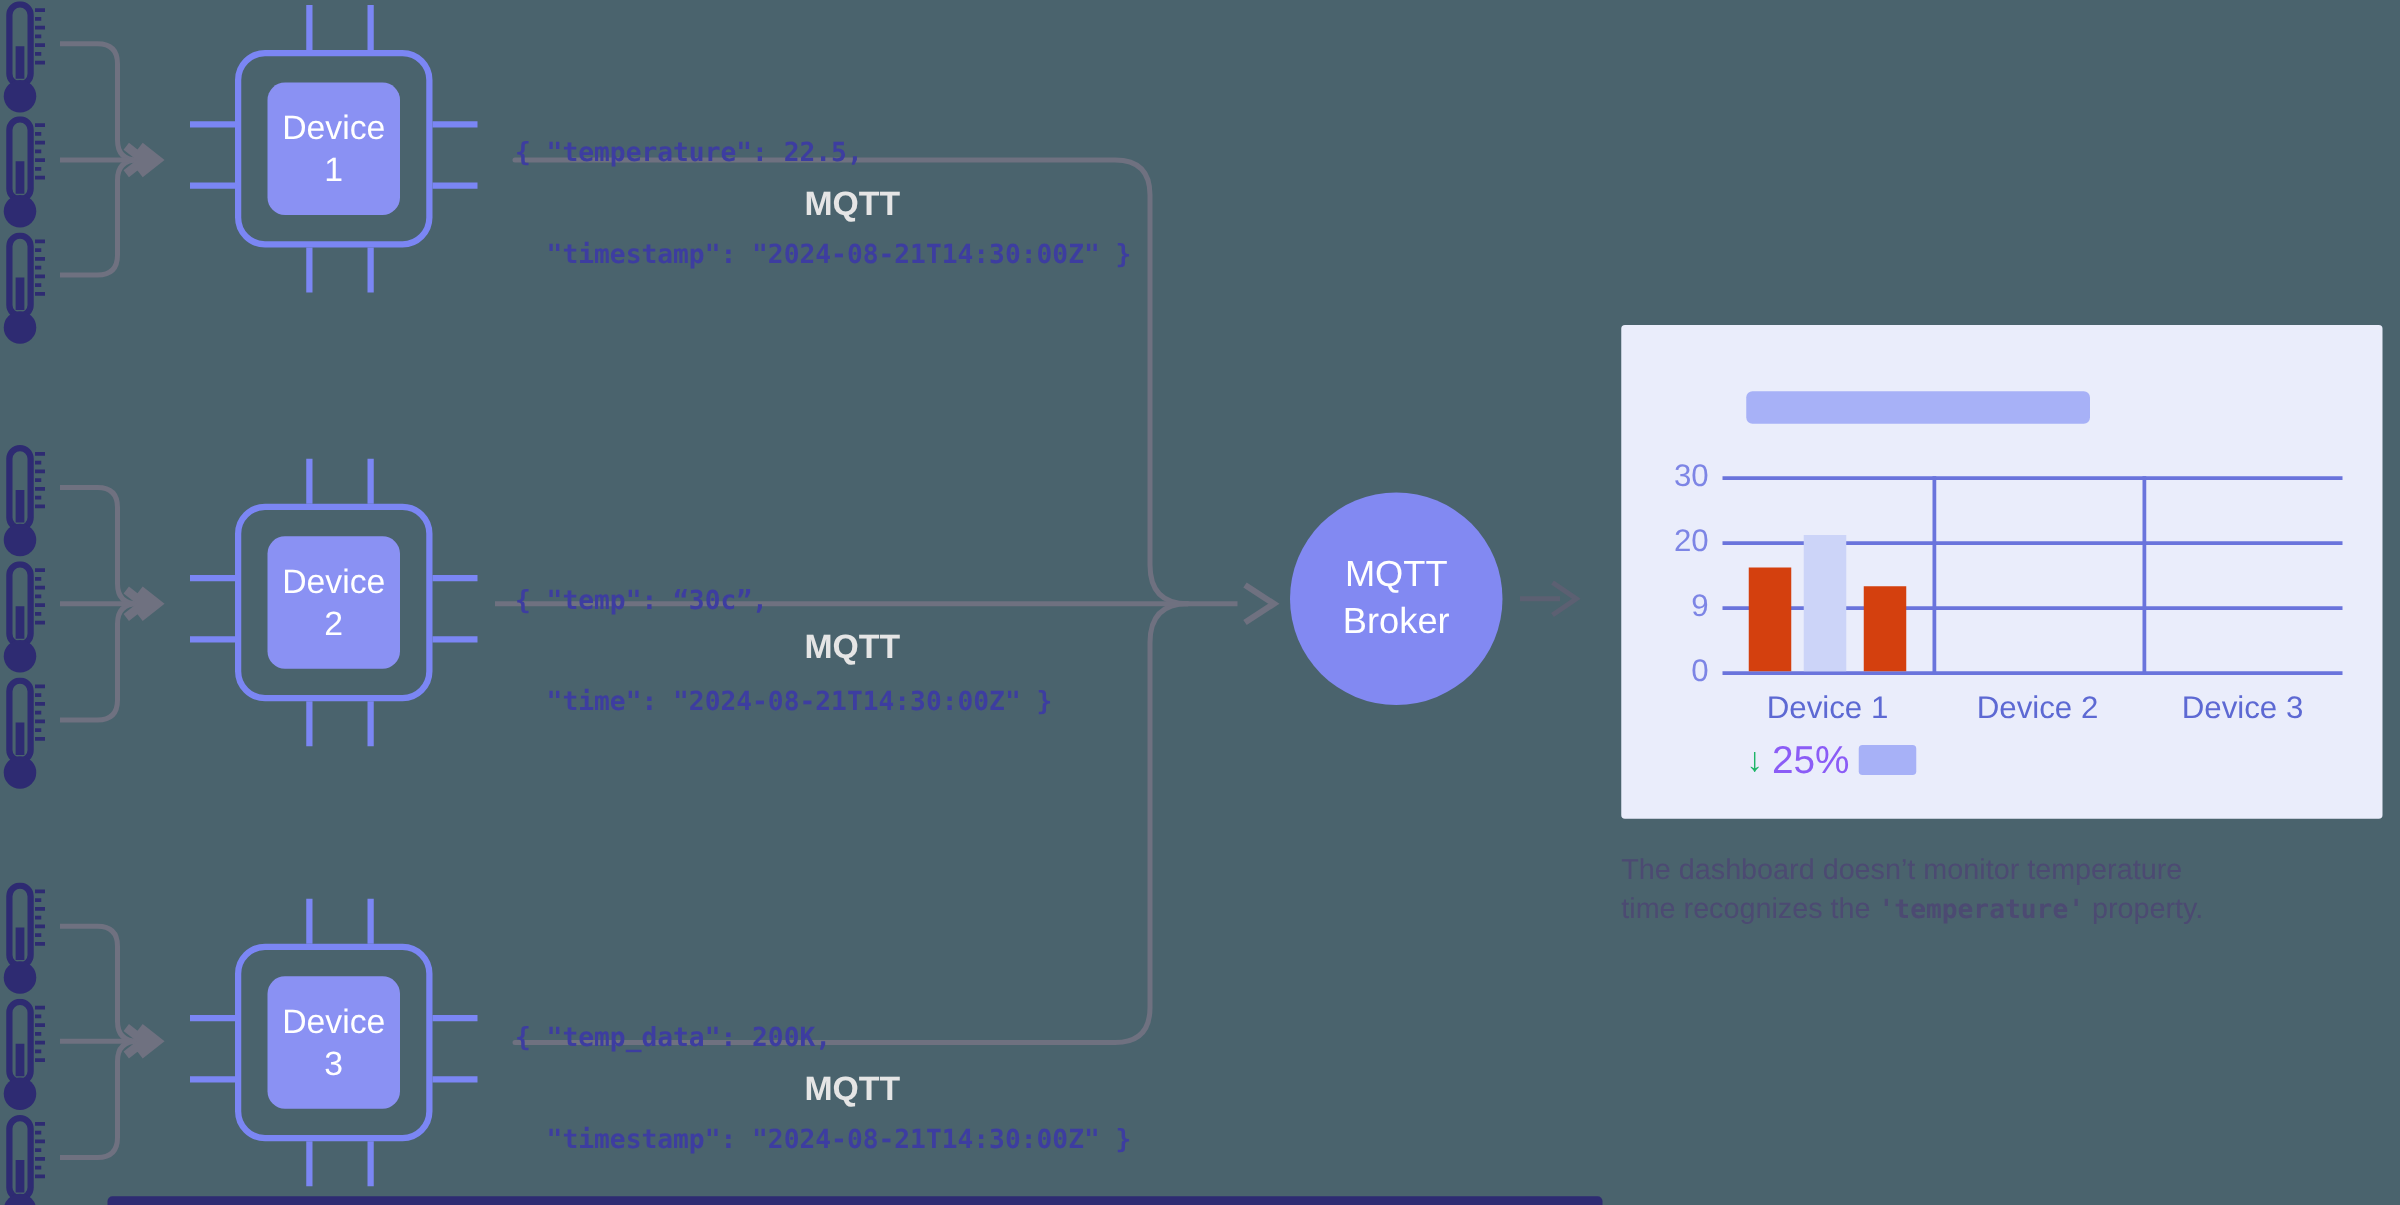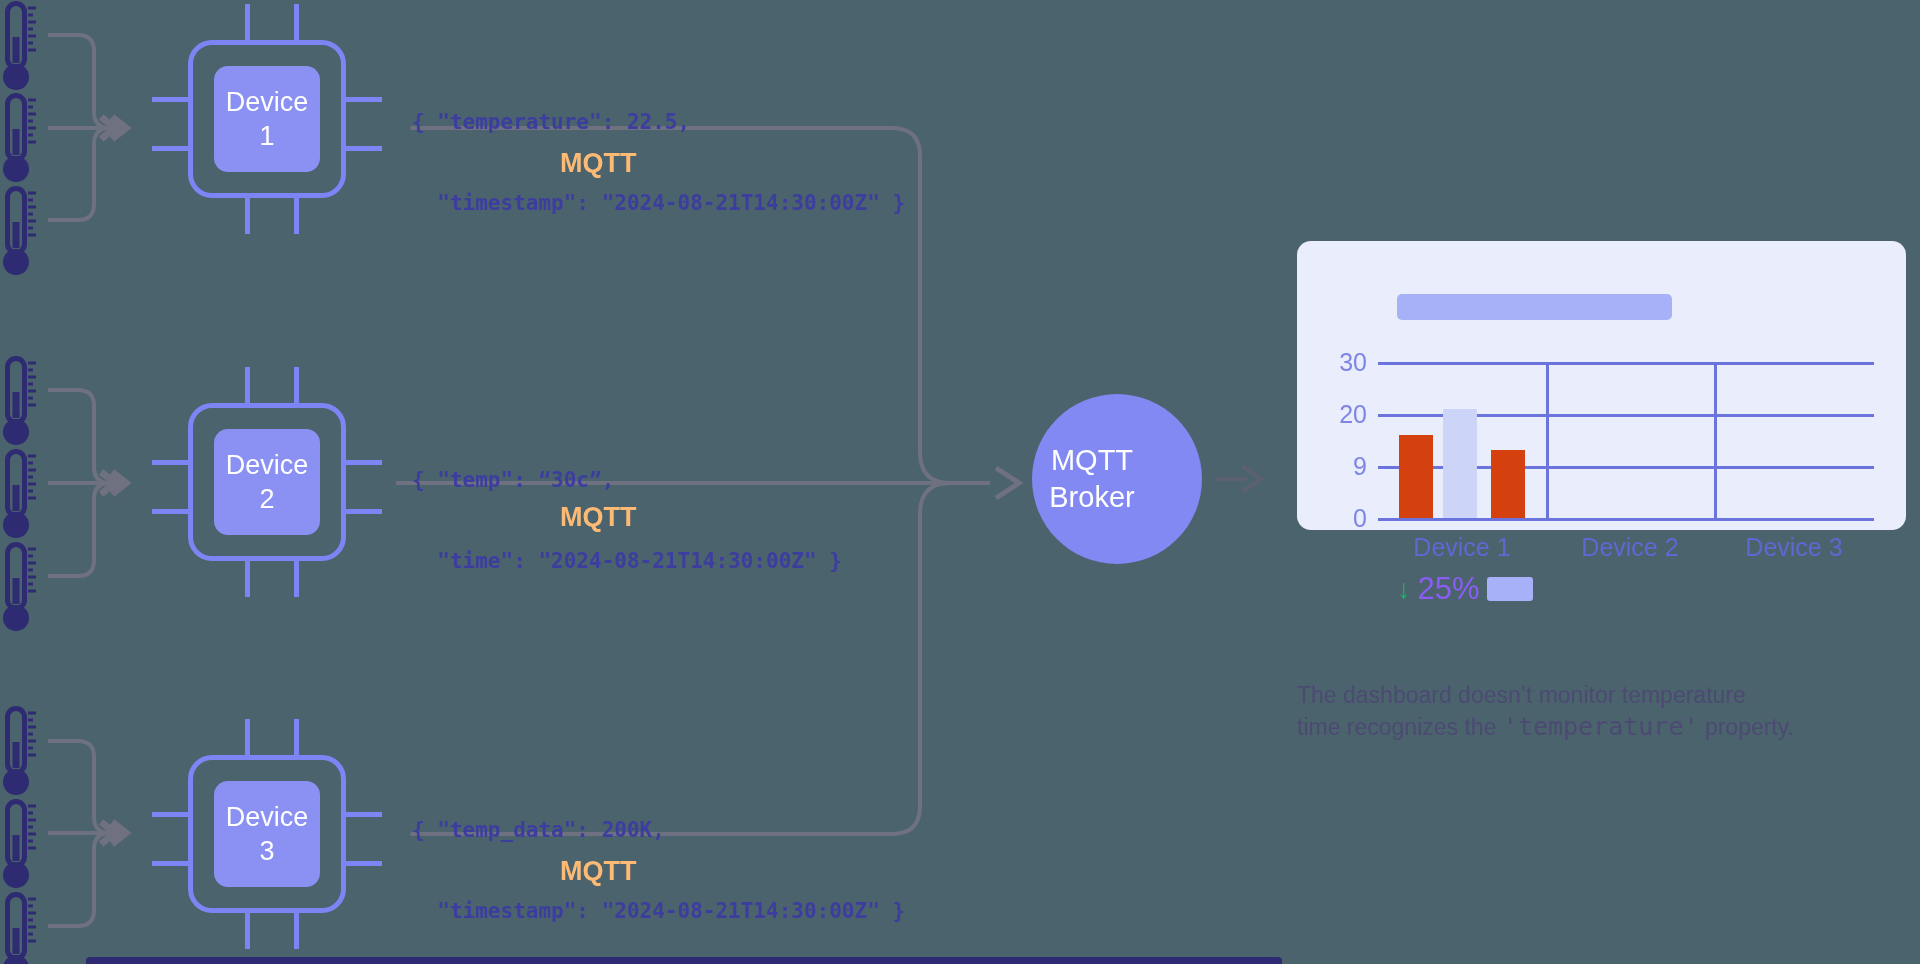--- a/index.html
+++ b/index.html
@@ -15,42 +15,42 @@
   .pin.h{width:36px;height:5px;}
   .pin.t{top:-41px;} .pin.b{bottom:-41px;}
   .pin.l{left:-41px;} .pin.r{right:-41px;}
   .pin.vx1{left:52px;} .pin.vx2{left:101px;}
   .pin.hy1{top:52px;} .pin.hy2{top:101px;}
 
   
   .payload{position:absolute;left:412px;color:#3d3da0;font-family:"DejaVu Sans Mono",monospace;font-weight:bold;font-size:21px;line-height:27px;white-space:pre;}
 
   
-  .mqtt{position:absolute;left:560px;width:160px;text-align:left;color:#fdba74;font-weight:bold;font-size:27px;}
-
-  
-  .broker{position:absolute;left:1032px;top:394px;width:170px;height:170px;border-radius:50%;background:#8289f2;display:flex;align-items:center;}
+  .mqtt{position:absolute;left:560px;width:160px;text-align:right;color:#e5e5e5;font-weight:bold;font-size:27px;}
+
+  
+  .broker{position:absolute;left:1032px;top:394px;width:170px;height:170px;border-radius:50%;background:#8289f2;display:flex;align-items:center;justify-content:center;}
   .broker-label{width:120px;text-align:center;color:#ffffff;font-size:29px;line-height:37px;}
 
   
-  .card{position:absolute;left:1297px;top:241px;width:609px;height:289px;background:#eaedfb;border-radius:14px;}
+  .card{position:absolute;left:1297px;top:260px;width:609px;height:395px;background:#eaedfb;border-radius:3px;}
   .title-ph{position:absolute;left:100px;top:53px;width:275px;height:26px;background:#a7b1f7;border-radius:5px;}
   .gridline{position:absolute;left:81px;width:496px;height:3px;background:#6a74dc;z-index:1;}
   .vsep{position:absolute;top:121px;width:3px;height:159px;background:#6a74dc;z-index:1;}
   .ylab{position:absolute;left:14px;width:56px;text-align:right;font-size:25px;color:#7d85e5;}
   .bar{position:absolute;width:34px;z-index:2;}
   .xlab{position:absolute;width:140px;text-align:center;font-size:25px;color:#5d69d3;top:292px;}
   .stat{position:absolute;left:100px;top:330px;display:flex;align-items:center;gap:7px;}
   .stat-arrow{color:#1db567;font-size:27px;font-weight:bold;line-height:27px;}
   .stat-label{color:#8b5cf6;font-size:31px;}
   .stat-ph{width:46px;height:24px;background:#a7b1f7;border-radius:3px;}
 
   
   .caption{position:absolute;left:1297px;top:680px;width:612px;color:#4c4a72;font-size:23px;line-height:31px;}
-  .caption .code{font-family:"DejaVu Sans Mono",monospace;font-size:25px;}
+  .caption .code{font-family:"DejaVu Sans Mono",monospace;font-size:21px;font-weight:bold;}
 
   
   .bottom-strip{position:absolute;left:86px;top:957px;width:1196px;height:7px;background:#2e2b72;border-radius:4px 4px 0 0;}
 </style>
 </head>
 <body>
 
 <div class="canvas">
 
   <svg class="layer" width="1920" height="964" viewBox="0 0 1920 964">

